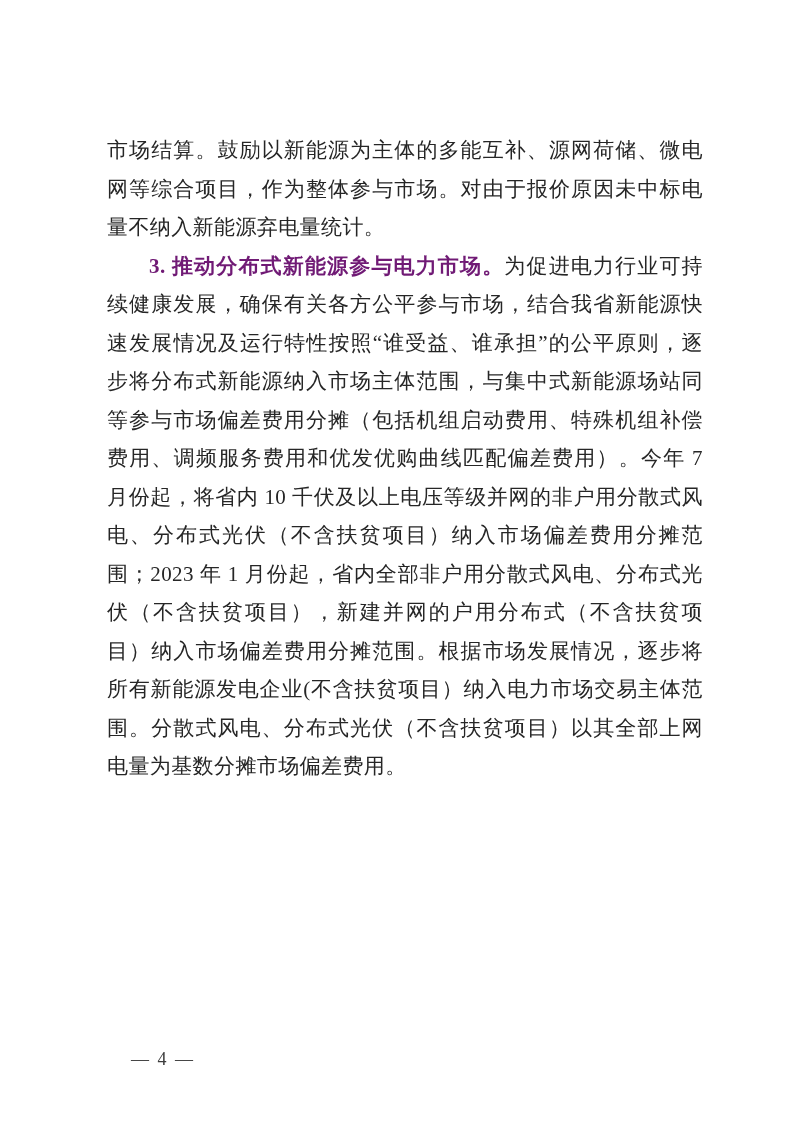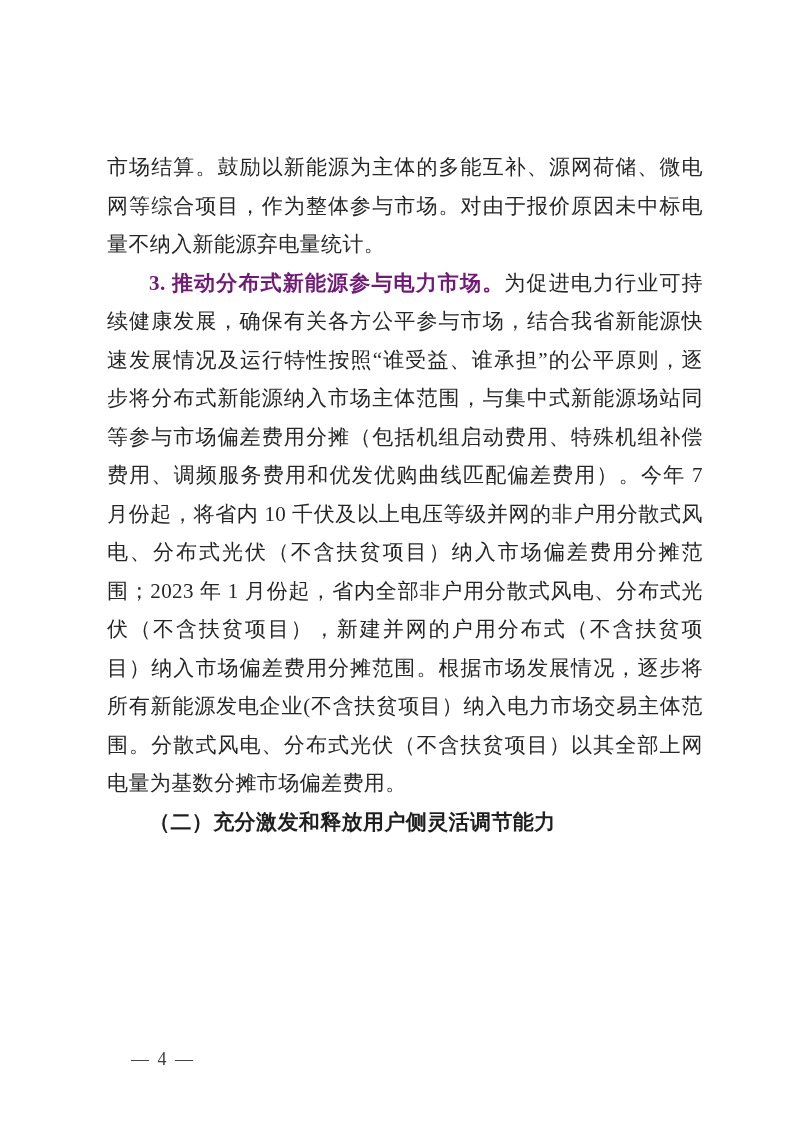--- a/index.html
+++ b/index.html
@@ -12,21 +12,21 @@
     width: 800px;
     height: 1131px;
     margin: 0 auto;
     background: #ffffff;
     overflow: hidden;
     font-family: "Liberation Serif", "DejaVu Serif", serif;
   }
   .doc-body {
     position: absolute;
     left: 107px;
-    top: 148px;
+    top: 131px;
     width: 596px;
     font-size: 21px;
     line-height: 38.5px;
     color: #262626;
     text-align: justify;
     letter-spacing: 0.4px;
   }
   .doc-body p {
     margin: 0;
     padding: 0;
@@ -51,16 +51,15 @@
     font-family: "Liberation Serif", "DejaVu Serif", serif;
   }
 </style>
 </head>
 <body>
 
 <div class="page">
   <div class="doc-body">
       <p class="para"><span class="run">市场结算。鼓励以新能源为主体的多能互补、源网荷储、微电网等综合项目，作为整体参与市场。对由于报价原因未中标电量不纳入新能源弃电量统计。</span></p>
       <p class="para indent"><span class="run bold">3. 推动分布式新能源参与电力市场。</span><span class="run">为促进电力行业可持续健康发展，确保有关各方公平参与市场，结合我省新能源快速发展情况及运行特性按照“谁受益、谁承担”的公平原则，逐步将分布式新能源纳入市场主体范围，与集中式新能源场站同等参与市场偏差费用分摊（包括机组启动费用、特殊机组补偿费用、调频服务费用和优发优购曲线匹配偏差费用）。今年 7 月份起，将省内 10 千伏及以上电压等级并网的非户用分散式风电、分布式光伏（不含扶贫项目）纳入市场偏差费用分摊范围；2023 年 1 月份起，省内全部非户用分散式风电、分布式光伏（不含扶贫项目），新建并网的户用分布式（不含扶贫项目）纳入市场偏差费用分摊范围。根据市场发展情况，逐步将所有新能源发电企业(不含扶贫项目）纳入电力市场交易主体范围。分散式风电、分布式光伏（不含扶贫项目）以其全部上网电量为基数分摊市场偏差费用。</span></p>
-      <p class="para indent kaiti"><span class="run bold">（二）充分激发和释放用户侧灵活调节能力</span></p>
     </div>
   <div class="page-number">— 4 —</div>
 </div>
 
 </body></html>

